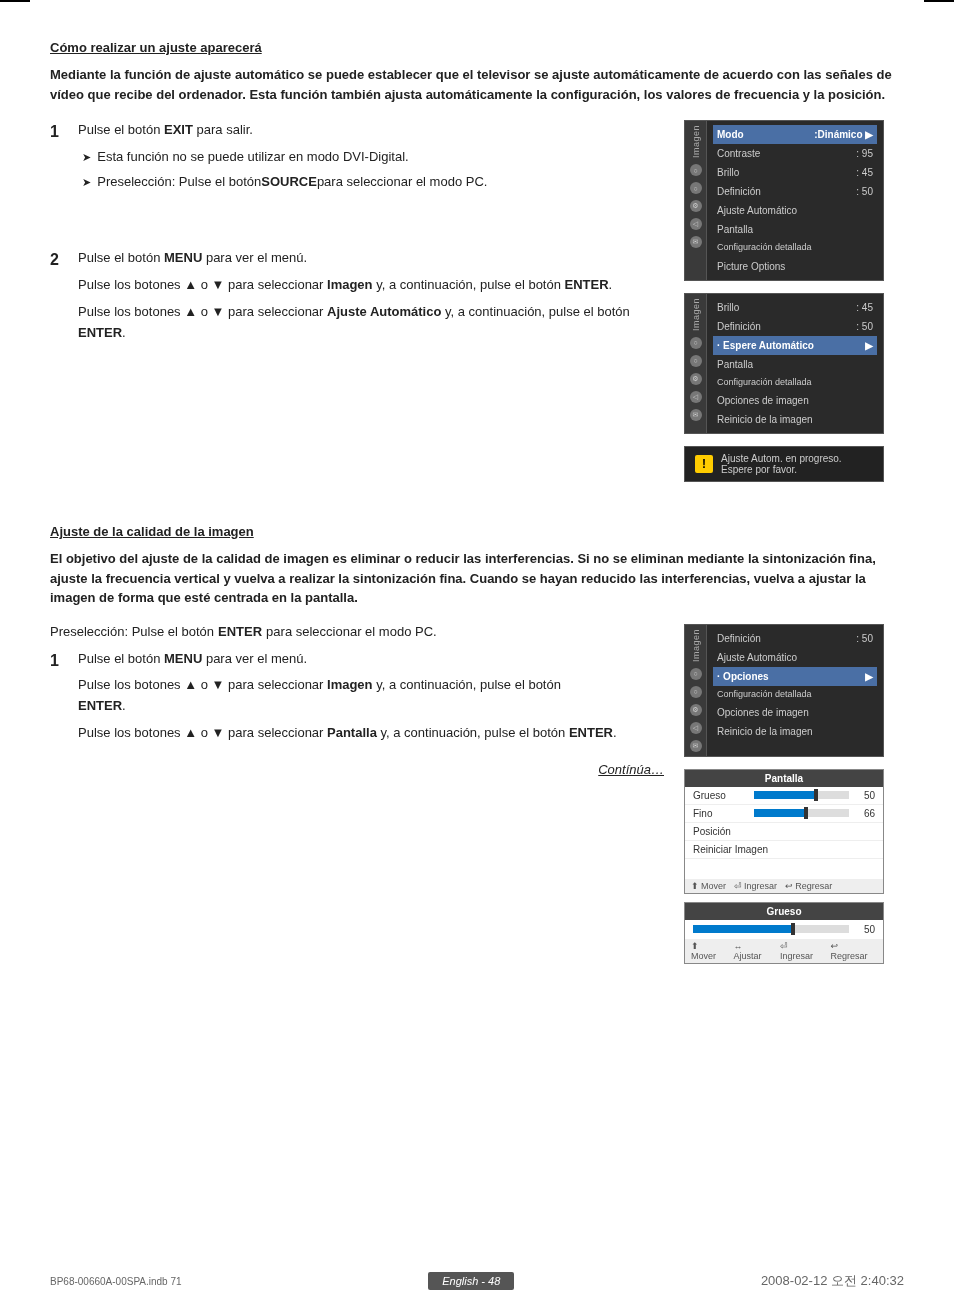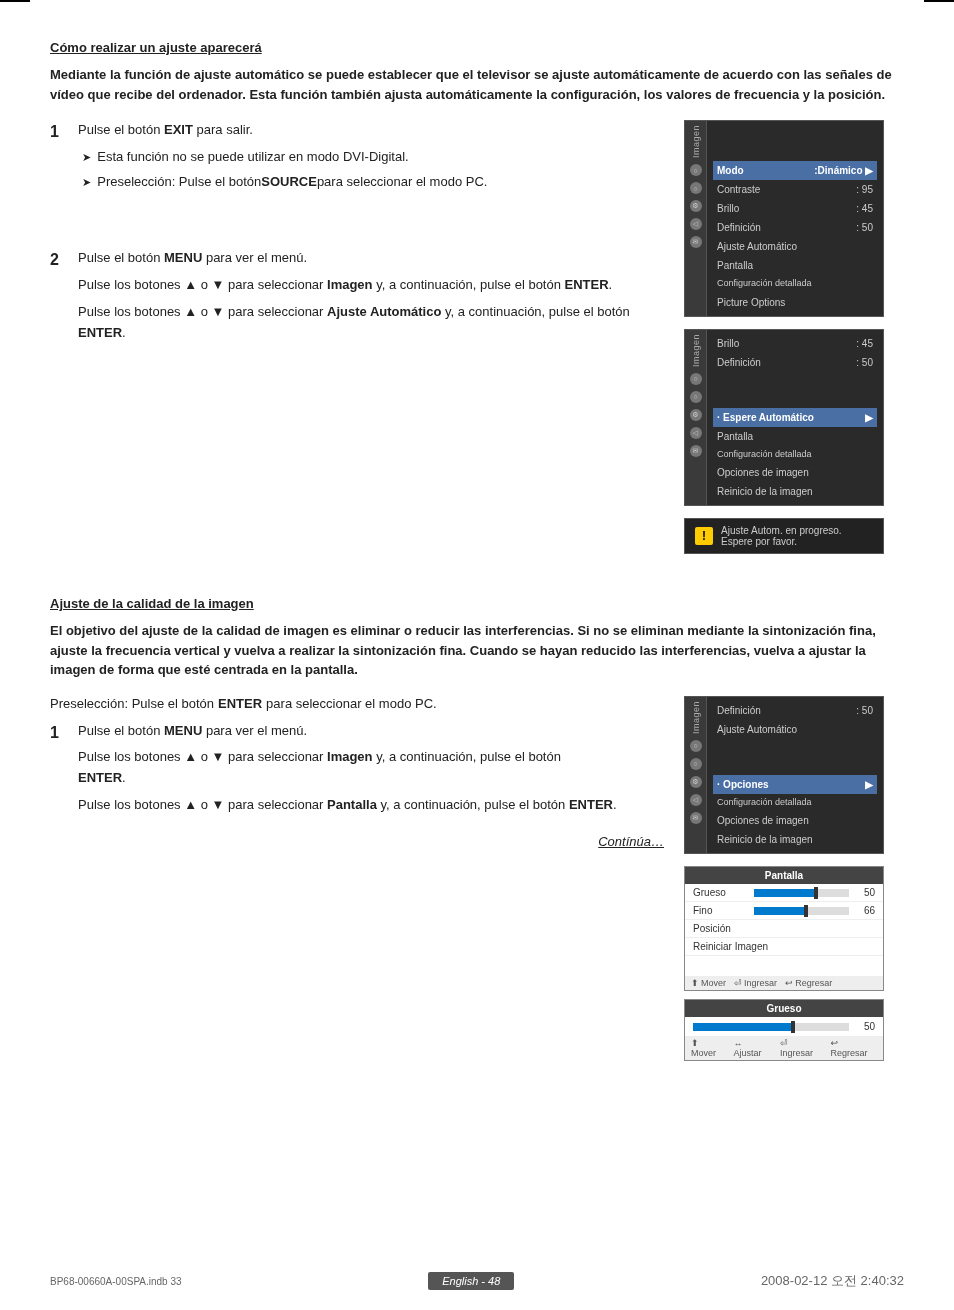--- a/index.html
+++ b/index.html
@@ -142,21 +142,20 @@
       display: flex;
       justify-content: space-between;
       font-size: 10px;
       color: #ccc;
       line-height: 1.5;
     }
     .tv-menu-item.selected {
       background: #4a6fa5;
       color: #fff;
       font-weight: bold;
-      margin-top: 36px;
     }
 
     
     .tv-alert {
       background: #222;
       border: 1px solid #555;
       padding: 6px 10px;
       display: flex;
       align-items: center;
       gap: 8px;
@@ -576,18 +575,18 @@
             <span>⏎ Ingresar</span>
             <span>↩ Regresar</span>
           </div>
         </div>
 
       </div>
     </div>
   </div>
 
   <div class="page-footer">
-    <span class="footer-left">BP68-00660A-00SPA.indb   33</span>
+    <span class="footer-left">BP68-00660A-00SPA.indb   71</span>
     <span class="footer-center">English - 48</span>
     <span class="footer-right">2008-02-12   오전 2:40:32</span>
   </div>
 
 </div>
 
 </body></html>

